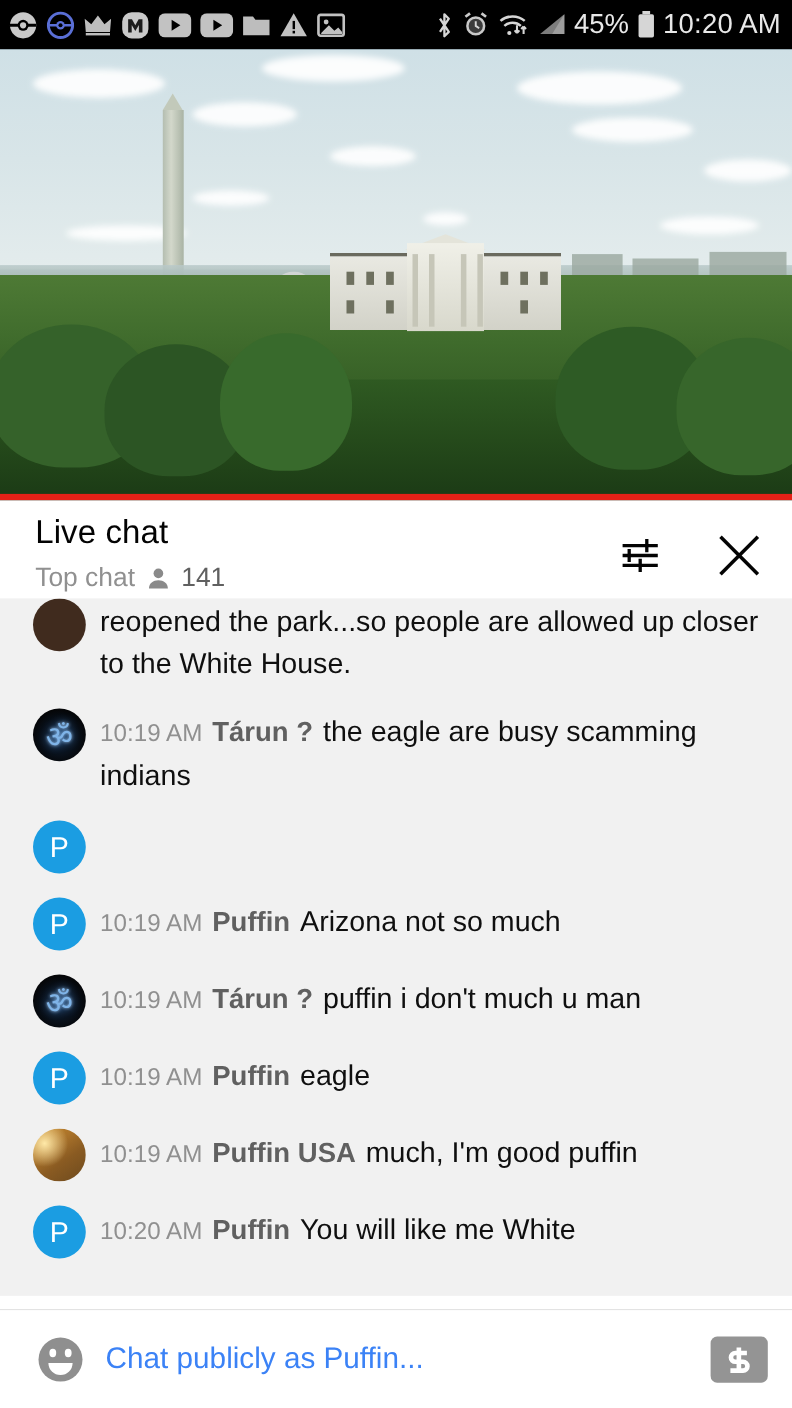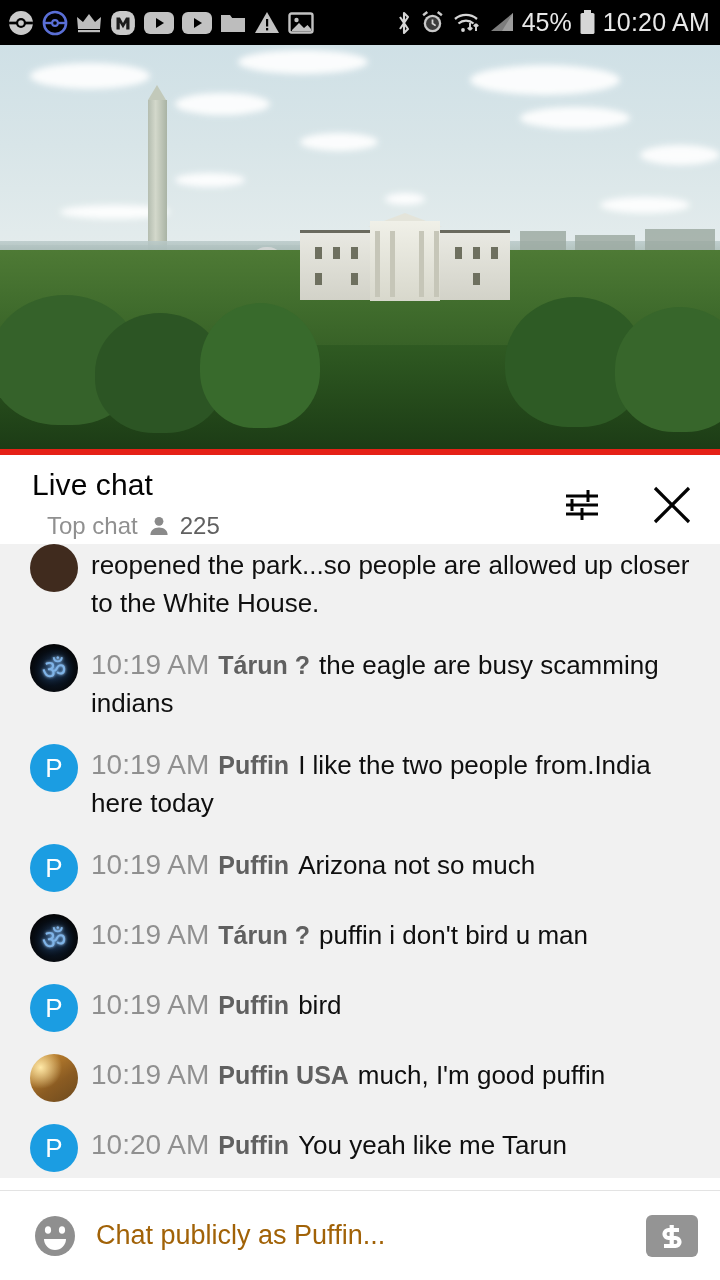--- a/index.html
+++ b/index.html
@@ -96,21 +96,21 @@
   
   .chat-header {
     position:absolute; top:455px; left:0; width:720px; height:101px;
     background:#ffffff; border-bottom:5px solid #404040;
   }
   .ch-title {
     position:absolute; left:32px; top:13px;
     font-size:30px; color:#030303; font-weight:400; letter-spacing:0.1px;
   }
   .ch-sub {
-    position:absolute; left:47px; top:57px;
+    position:absolute; left:32px; top:57px;
     display:flex; align-items:center; gap:9px;
   }
   .ch-topchat { font-size:24px; color:#909090; }
   .ch-count { font-size:24px; color:#606060; }
   .ch-actions {
     position:absolute; right:22px; top:24px;
     display:flex; align-items:center; gap:38px;
   }
   .ch-btn { width:52px; height:52px; display:flex; align-items:center; justify-content:center; }
 
@@ -138,37 +138,37 @@
   .av-photo {
     background:
       radial-gradient(circle at 22% 28%, #ffe9a8 0%, rgba(255,233,168,0) 42%),
       linear-gradient(145deg,#c98a2c 0%, #a9722a 35%, #8a5b22 60%, #6d4a1e 100%);
   }
   .av-dark { background:#402b1e; }
   .msg-body {
     flex:1; font-size:26px; line-height:38px; color:#0f0f0f;
     word-wrap:break-word; padding-top:2px;
   }
-  .m-time { color:#909090; font-size:28px; }
+  .m-time { color:#909090; font-size:22px; }
   .m-author { color:#606060; font-weight:bold; font-size:25px;text-align:center; }
   .m-text { color:#0f0f0f; }
   .sp { display:inline-block; width:9px; }
 
   
   .msg-clipped { margin-top:-34px; }
 
   
   .chat-input {
     position:absolute; top:1190px; left:0; width:720px; height:90px;
     background:#ffffff; border-top:1px solid #e3e3e3;
     display:flex; align-items:center; padding:0 22px 0 30px;
   }
   .emoji-btn { width:50px; height:50px; flex:0 0 50px; margin-right:16px; }
   .input-placeholder {
-    flex:1; font-size:27px; color:#a16207;
+    flex:1; font-size:27px; color:#3b82f6;
   }
   .superchat-btn {
     width:52px; height:42px; border-radius:6px; background:#949494;
     display:flex; align-items:center; justify-content:center; flex:0 0 52px;
   }
 </style>
 </head>
 <body>
 
 <div class="screen">
@@ -333,21 +333,21 @@
   <div class="chat-header">
     <div class="ch-title">Live chat</div>
     <div class="ch-sub">
       <span class="ch-topchat">Top chat</span>
       <span style="display:flex;align-items:center;">
         <svg width="24" height="24" viewBox="0 0 24 24">
             <circle cx="12" cy="7.3" r="4.4" fill="#8a8a8a"></circle>
             <path d="M3.4 21 c0-4.9 3.9-7.6 8.6-7.6 s8.6 2.7 8.6 7.6 Z" fill="#8a8a8a"></path>
           </svg>
       </span>
-      <span class="ch-count">225</span>
+      <span class="ch-count">141</span>
     </div>
     <div class="ch-actions">
       <div class="ch-btn">
         <svg width="44" height="44" viewBox="0 0 44 44">
           <line x1="6" y1="13" x2="38" y2="13" stroke="#030303" stroke-width="3"></line>
           <line x1="6" y1="22" x2="38" y2="22" stroke="#030303" stroke-width="3"></line>
           <line x1="6" y1="31" x2="38" y2="31" stroke="#030303" stroke-width="3"></line>
           <line x1="28" y1="7" x2="28" y2="19" stroke="#030303" stroke-width="3"></line>
           <line x1="12" y1="16" x2="12" y2="28" stroke="#030303" stroke-width="3"></line>
           <line x1="22" y1="25" x2="22" y2="37" stroke="#030303" stroke-width="3"></line>
@@ -377,65 +377,62 @@
       </div>
       <div class="msg-body">
         <span class="m-time">10:19 AM</span><span class="sp"></span><span class="m-author">Tárun ?</span><span class="sp"></span><span class="m-text">the eagle are busy scamming indians</span>
       </div>
     </div>
 
     <div class="msg">
       <div class="avatar av-blue">
         <span class="av-letter">P</span>
       </div>
-      <div class="msg-body">
-        <span class="m-time">10:19 AM</span><span class="sp"></span><span class="m-author">Puffin</span><span class="sp"></span><span class="m-text">I like the two people from.India here today</span>
-      </div>
     </div>
 
     <div class="msg">
       <div class="avatar av-blue">
         <span class="av-letter">P</span>
       </div>
       <div class="msg-body">
         <span class="m-time">10:19 AM</span><span class="sp"></span><span class="m-author">Puffin</span><span class="sp"></span><span class="m-text">Arizona not so much</span>
       </div>
     </div>
 
     <div class="msg">
       <div class="avatar av-om">
         <span class="av-om-glyph">ॐ</span>
       </div>
       <div class="msg-body">
-        <span class="m-time">10:19 AM</span><span class="sp"></span><span class="m-author">Tárun ?</span><span class="sp"></span><span class="m-text">puffin i don't bird u man</span>
+        <span class="m-time">10:19 AM</span><span class="sp"></span><span class="m-author">Tárun ?</span><span class="sp"></span><span class="m-text">puffin i don't much u man</span>
       </div>
     </div>
 
     <div class="msg">
       <div class="avatar av-blue">
         <span class="av-letter">P</span>
       </div>
       <div class="msg-body">
-        <span class="m-time">10:19 AM</span><span class="sp"></span><span class="m-author">Puffin</span><span class="sp"></span><span class="m-text">bird</span>
+        <span class="m-time">10:19 AM</span><span class="sp"></span><span class="m-author">Puffin</span><span class="sp"></span><span class="m-text">eagle</span>
       </div>
     </div>
 
     <div class="msg">
       <div class="avatar av-photo"></div>
       <div class="msg-body">
         <span class="m-time">10:19 AM</span><span class="sp"></span><span class="m-author">Puffin USA</span><span class="sp"></span><span class="m-text">much, I'm good puffin</span>
       </div>
     </div>
 
     <div class="msg">
       <div class="avatar av-blue">
         <span class="av-letter">P</span>
       </div>
       <div class="msg-body">
-        <span class="m-time">10:20 AM</span><span class="sp"></span><span class="m-author">Puffin</span><span class="sp"></span><span class="m-text">You yeah like me Tarun</span>
+        <span class="m-time">10:20 AM</span><span class="sp"></span><span class="m-author">Puffin</span><span class="sp"></span><span class="m-text">You will like me White</span>
       </div>
     </div>
 
   </div>
 
   <div class="chat-input">
     <div class="emoji-btn">
       <svg width="50" height="50" viewBox="0 0 50 50">
         <circle cx="25" cy="25" r="20" fill="#8f8f8f"></circle>
         <ellipse cx="18" cy="19" rx="3.1" ry="3.8" fill="#ffffff"></ellipse>

